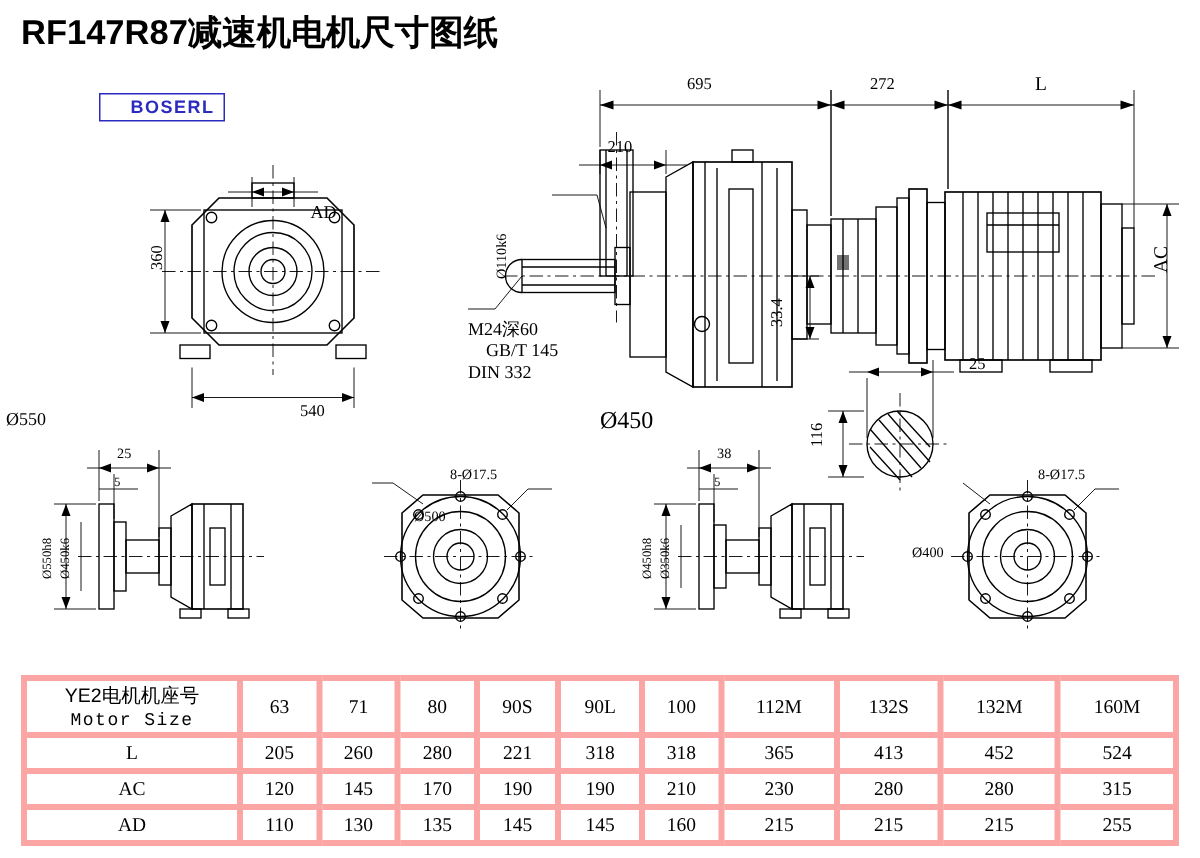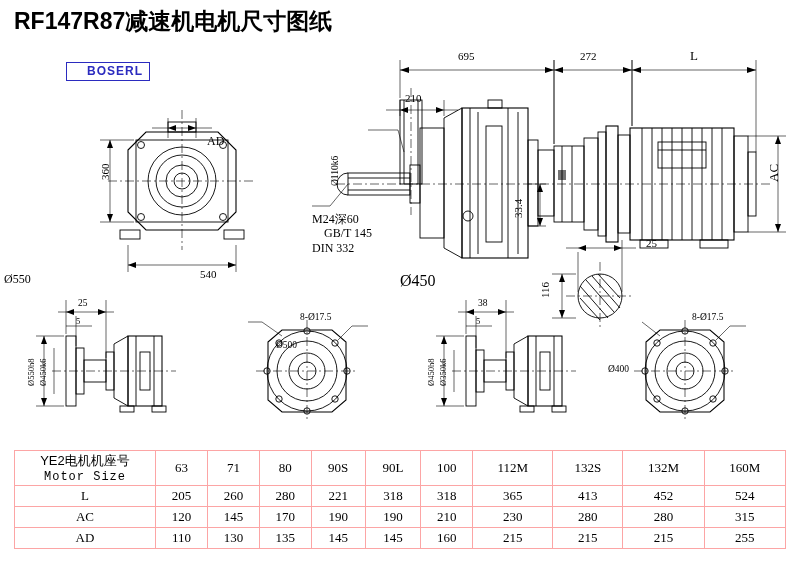--- a/index.html
+++ b/index.html
@@ -45,21 +45,21 @@
 
   
   table.spec{
     position:absolute;left:14px;top:450px;
     border-collapse:collapse;
     width:772px;
     font-family:"Liberation Serif", serif;
     font-size:13px;
   }
   table.spec td{
-    border:1px solid #fca5a5;
+    border:4px solid #fca5a5;
     text-align:center;
     height:20px;
     padding:0;
   }
   table.spec td.rowhead{
     width:140px;
     font-size:13px;
   }
   table.spec td.rowhead .cn{font-family:"Liberation Sans", sans-serif;font-size:13px;}
   table.spec td.rowhead .en{font-family:"Liberation Mono", monospace;font-size:12px;letter-spacing:1px;}

